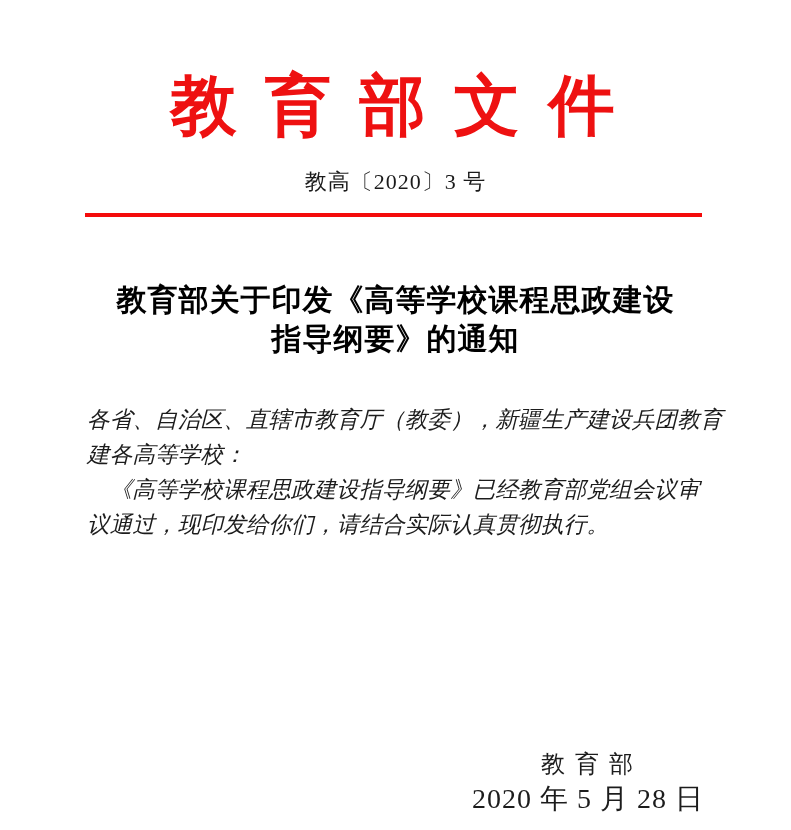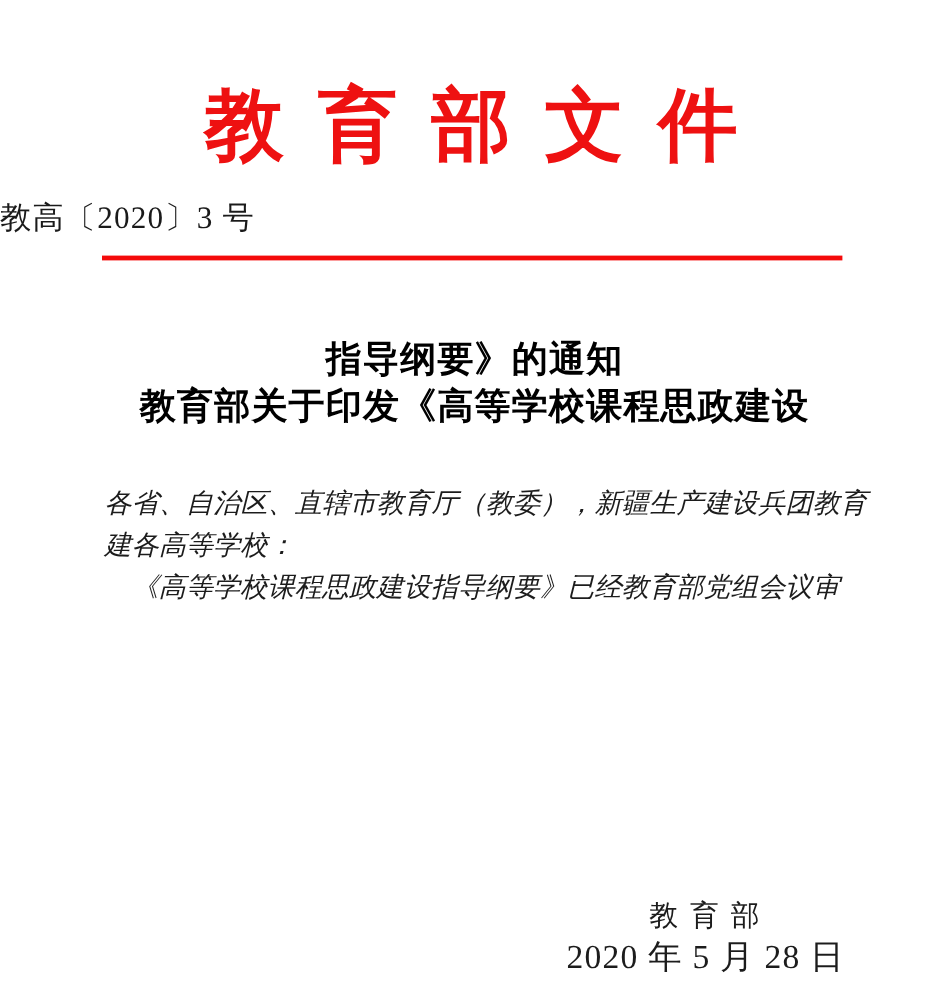--- a/index.html
+++ b/index.html
@@ -26,22 +26,22 @@
     letter-spacing: 6px;
     font-family: "Liberation Serif", "DejaVu Serif", serif;
     white-space: nowrap;
     margin-top: 24px;
   }
   .doc-number {
     position: absolute;
     top: 168px;
     left: 0;
     width: 100%;
-    text-align: left;
-    font-size: 26px;
+    text-align: center;
+    font-size: 22px;
     line-height: 28px;
     color: #1a1a1a;
     letter-spacing: 1px;
   }
   .red-divider {
     position: absolute;
     top: 213px;
     left: 85px;
     width: 617px;
     height: 4px;
@@ -102,27 +102,28 @@
 
 <div class="page">
 
   <div class="doc-header">教 育 部 文 件</div>
 
   <div class="doc-number">教高〔2020〕3 号</div>
 
   <div class="red-divider"></div>
 
   <div class="notice-title">
+    <div>教育部关于印发《高等学校课程思政建设</div>
     <div>指导纲要》的通知</div>
-    <div>教育部关于印发《高等学校课程思政建设</div>
   </div>
 
   <div class="body-text">
     <div class="body-line">各省、自治区、直辖市教育厅（教委），新疆生产建设兵团教育</div>
     <div class="body-line">建各高等学校：</div>
     <div class="body-line indent-1">《高等学校课程思政建设指导纲要》已经教育部党组会议审</div>
+    <div class="body-line">议通过，现印发给你们，请结合实际认真贯彻执行。</div>
   </div>
 
   <div class="signature-block signature-name">教 育 部</div>
 
   <div class="signature-block signature-date">2020 年 5 月 28 日</div>
 
 </div>
 
 </body></html>

